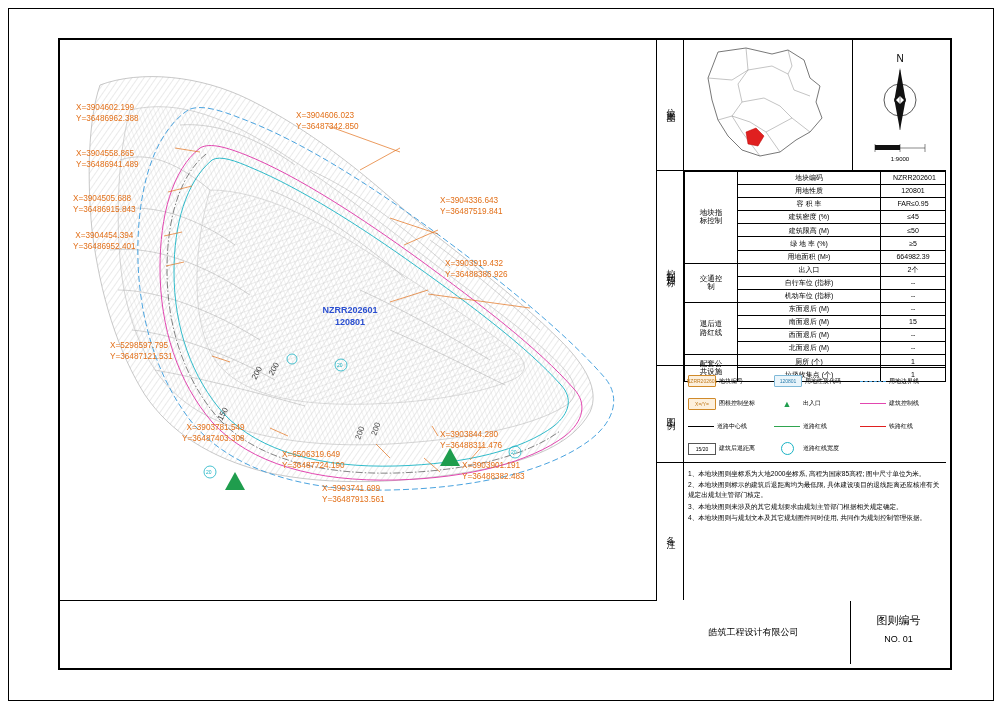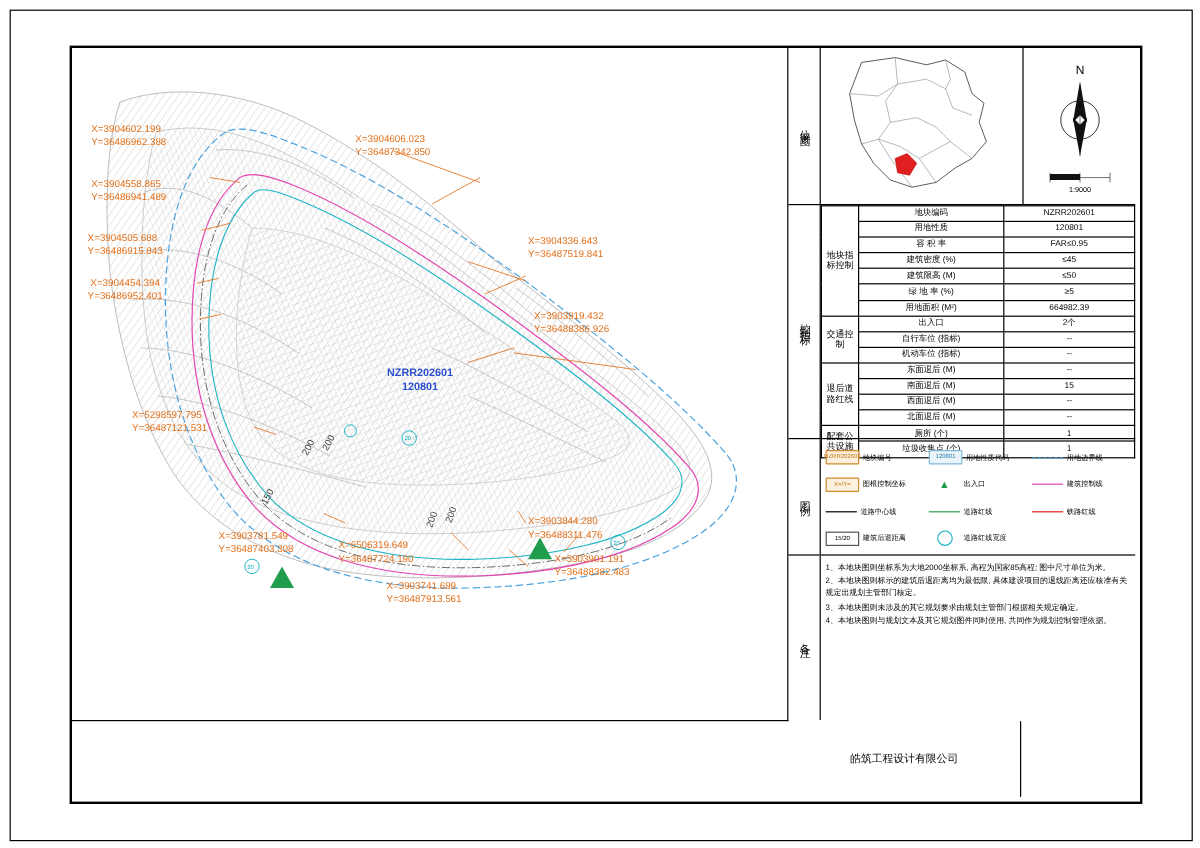--- a/index.html
+++ b/index.html
@@ -18,21 +18,21 @@
   .rc-body{position:absolute;left:27px;top:0;right:0;bottom:0;}
 
   
   #sec-loc{top:0;height:130px;}
   .locmap{position:absolute;left:0;top:0;width:168px;height:100%;border-right:1px solid #000;}
   .compassbox{position:absolute;left:169px;top:0;right:0;bottom:0;}
 
   
   #sec-ctrl{top:131px;height:194px;}
   table.idx{border-collapse:collapse;width:100%;height:100%;font-size:7px;table-layout:fixed;}
-  table.idx td{border:1px solid #000;padding:0 1px;height:12.1px;line-height:1.1;}
+  table.idx td{border:1px solid #000;padding:0 12px;height:12.1px;line-height:1.1;}
   td.grp{width:28px;text-align:center;font-size:7.5px;}
   td.k{width:118px;text-align:center;}
   td.v{text-align:center;}
 
   
   #sec-leg{top:326px;height:96px;}
   .legend-grid{position:absolute;left:2px;top:4px;right:2px;bottom:2px;display:grid;grid-template-columns:repeat(3,1fr);grid-template-rows:repeat(4,1fr);font-size:6px;}
   .lg-item{display:flex;align-items:center;gap:3px;padding-left:2px;}
   .lg-txt{font-size:6px;white-space:nowrap;}
   .sw{width:26px;height:10px;flex:0 0 26px;position:relative;}
@@ -197,21 +197,21 @@
         <div>Y=36487519.841</div>
       </div>
       <div class="coord" style="left:373px;top:218px;margin-left:12px;">
         <div>X=3903919.432</div>
         <div>Y=36488386.926</div>
       </div>
       <div class="coord" style="left:50px;top:300px;">
         <div>X=5298597.795</div>
         <div>Y=36487121.531</div>
       </div>
-      <div class="coord" style="left:122px;top:401px;">
+      <div class="coord" style="left:122px;top:382px;text-align:right;">
         <div>X=3903781.549</div>
         <div>Y=36487403.308</div>
       </div>
       <div class="coord" style="left:222px;top:409px;">
         <div>X=6506319.649</div>
         <div>Y=36487724.190</div>
       </div>
       <div class="coord" style="left:262px;top:443px;">
         <div>X=3903741.699</div>
         <div>Y=36487913.561</div>
@@ -429,16 +429,20 @@
             <p>2、本地块图则标示的建筑后退距离均为最低限, 具体建设项目的退线距离还应核准有关规定出规划主管部门核定。</p>
             <p>3、本地块图则未涉及的其它规划要求由规划主管部门根据相关规定确定。</p>
             <p>4、本地块图则与规划文本及其它规划图件同时使用, 共同作为规划控制管理依据。</p>
           </div>
         </div>
       </div>
     </div>
 
     <div class="titlebar">
       <div class="tb-co">皓筑工程设计有限公司</div>
+      <div class="tb-no">
+        <div class="l1">图则编号</div>
+        <div class="l2">NO. 01</div>
+      </div>
     </div>
 
   </div>
 </div>
 
 </body></html>

